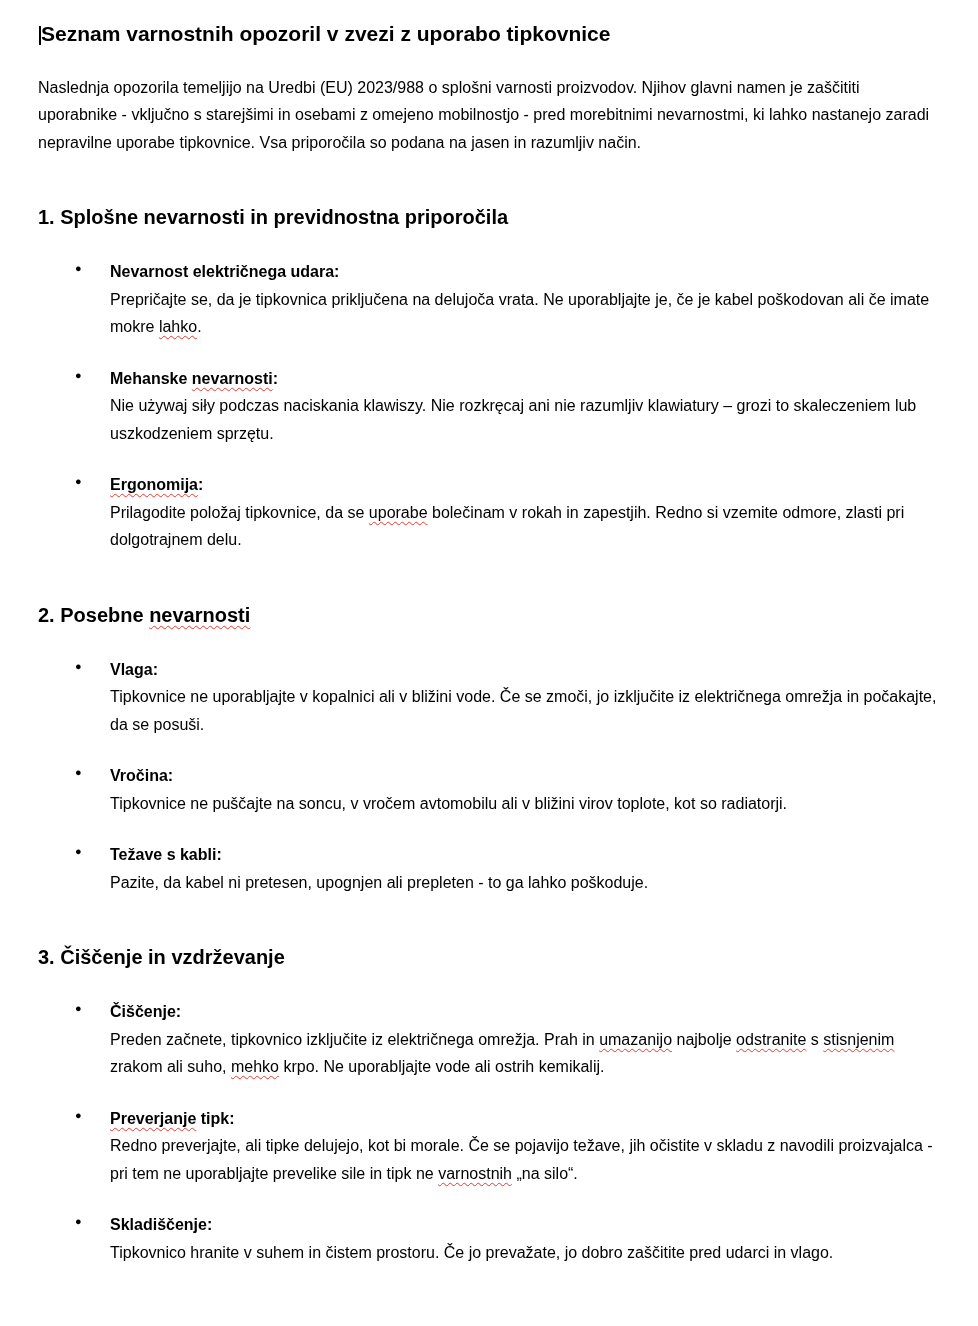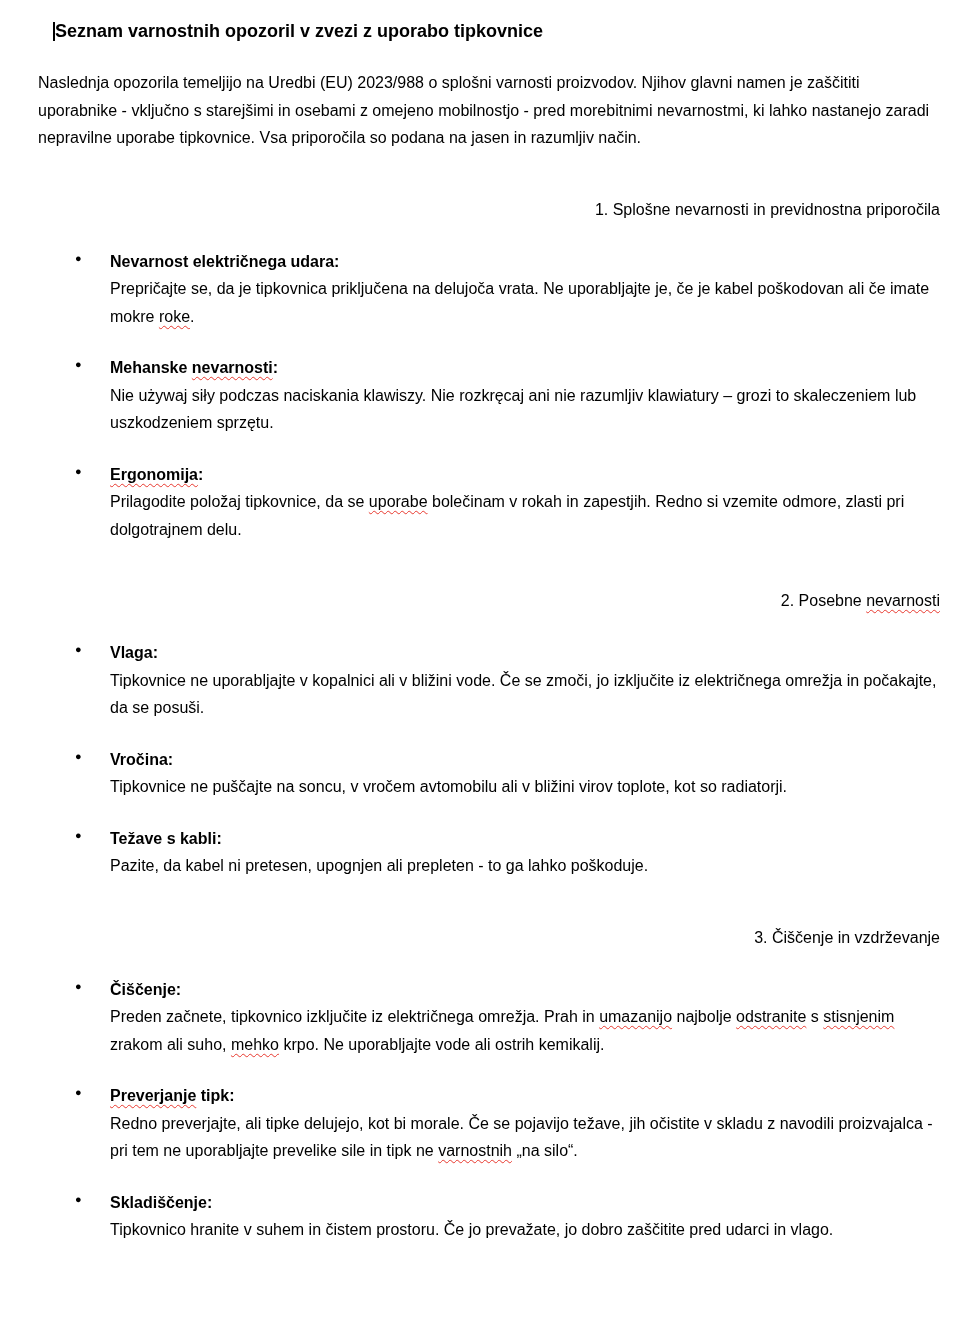--- a/index.html
+++ b/index.html
@@ -15,42 +15,41 @@
     box-sizing: border-box;
   }
   .page {
     box-sizing: border-box;
     width: 978px;
     padding: 18px 38px 24px 38px;
     font-size: 16px;
     line-height: 1.72;
   }
   h1.doc-title {
-    font-size: 18px;
+    font-size: 21px;
     font-weight: 700;
-    margin: 0 0 24px 15px;
+    margin: 0 0 24px 1px;
     line-height: 1.5;
   }
   .caret {
     display: inline-block;
     width: 2px;
     height: 19px;
     background: #000;
     vertical-align: text-bottom;
     margin-right: 0;
   }
   p.intro {
     margin: 0 0 30px 0;
   }
   h2.section-heading {
-    font-size: 16px;
-    font-weight: 400;
+    font-size: 20px;
+    font-weight: 700;
     margin: 46px 0 26px 0;
     line-height: 1.5;
-    text-align: right;
   }
   ul.bullets {
     list-style: none;
     margin: 0;
     padding: 0 0 0 72px;
   }
   ul.bullets li {
     position: relative;
     margin: 16px 0 24px 0;
   }
@@ -83,21 +82,21 @@
 <div class="page">
 
   <h1 class="doc-title"><span class="caret"></span><span>Seznam varnostnih opozoril v zvezi z uporabo tipkovnice</span></h1>
 
   <p class="intro">Naslednja opozorila temeljijo na Uredbi (EU) 2023/988 o splošni varnosti proizvodov. Njihov glavni namen je zaščititi uporabnike - vključno s starejšimi in osebami z omejeno mobilnostjo - pred morebitnimi nevarnostmi, ki lahko nastanejo zaradi nepravilne uporabe tipkovnice. Vsa priporočila so podana na jasen in razumljiv način.</p>
 
   <h2 class="section-heading">1. Splošne nevarnosti in previdnostna priporočila</h2>
   <ul class="bullets">
     <li>
       <p class="item-label">Nevarnost električnega udara:</p>
-      <p class="item-text">Prepričajte se, da je tipkovnica priključena na delujoča vrata. Ne uporabljajte je, če je kabel poškodovan ali če imate mokre <span class="squiggle">roke</span>.</p>
+      <p class="item-text">Prepričajte se, da je tipkovnica priključena na delujoča vrata. Ne uporabljajte je, če je kabel poškodovan ali če imate mokre <span class="squiggle">lahko</span>.</p>
     </li>
     <li>
       <p class="item-label">Mehanske <span class="squiggle">nevarnosti</span>:</p>
       <p class="item-text">Nie używaj siły podczas naciskania klawiszy. Nie rozkręcaj ani nie razumljiv klawiatury – grozi to skaleczeniem lub uszkodzeniem sprzętu.</p>
     </li>
     <li>
       <p class="item-label"><span class="squiggle">Ergonomija</span>:</p>
       <p class="item-text">Prilagodite položaj tipkovnice, da se <span class="squiggle">uporabe</span> bolečinam v rokah in zapestjih. Redno si vzemite odmore, zlasti pri dolgotrajnem delu.</p>
     </li>
   </ul>

